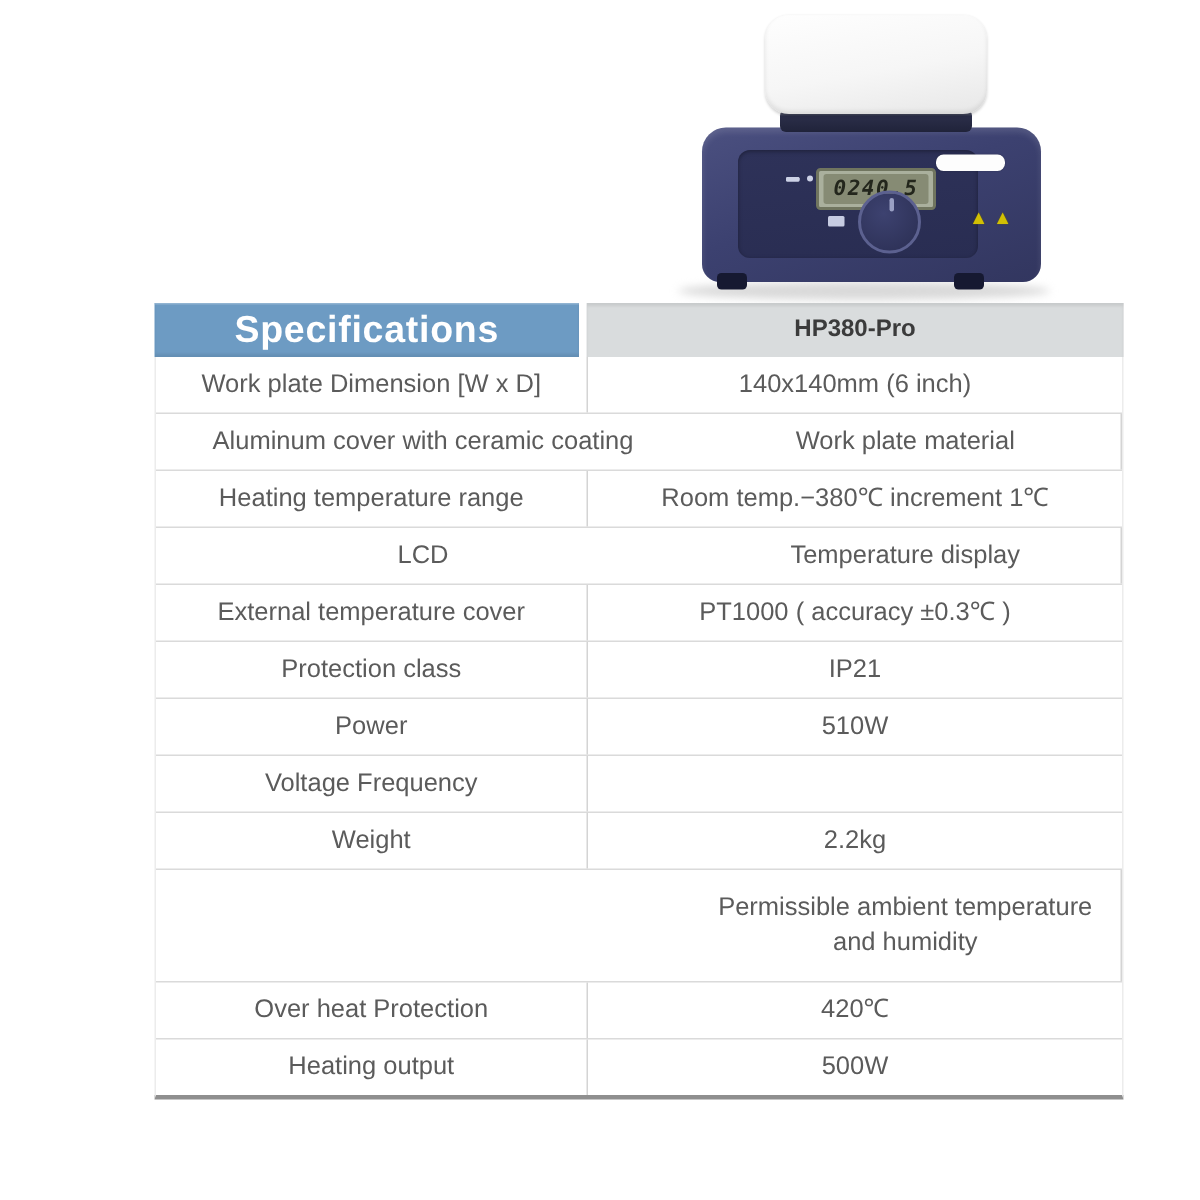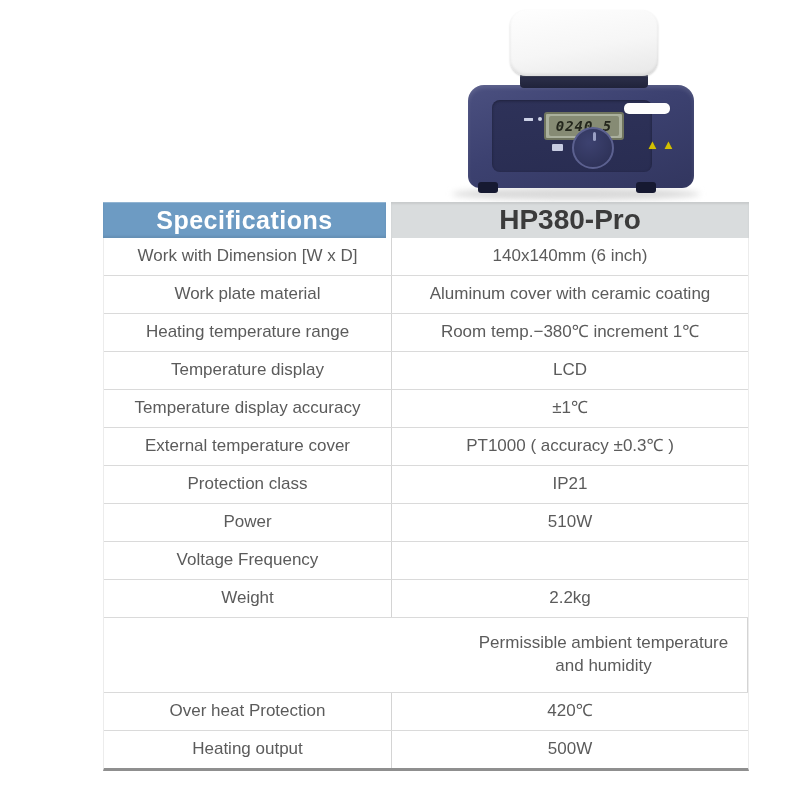--- a/index.html
+++ b/index.html
@@ -71,21 +71,21 @@
   
   .spec-table{position:absolute;left:103px;top:202px;width:646px;}
   .thead{display:flex;height:36px;}
   .th-left{
     width:283px;margin-right:5px;background:#6d9bc3;color:#ffffff;
     font-weight:bold;font-size:25px;letter-spacing:.5px;
     display:flex;align-items:center;justify-content:center;
     box-shadow:inset 0 1px 0 rgba(255,255,255,.25), inset 0 -2px 2px rgba(0,0,0,.08);
   }
   .th-right{
-    flex:1;background:#d9dcdd;color:#3b3b3b;font-weight:bold;font-size:28px;
+    flex:1;background:#d9dcdd;color:#3b3b3b;font-weight:bold;font-size:16px;
     display:flex;align-items:center;justify-content:center;
     box-shadow:inset 0 2px 2px rgba(0,0,0,.08);
   }
   .tbody{
     border-bottom:3px solid #8f8f8f;
     border-left:1px solid #ececec;border-right:1px solid #ececec;
   }
   .row{display:flex;min-height:37px;border-bottom:1px solid #dadada;}
   .row:last-child{border-bottom:none;}
   .row.tall{min-height:74px;justify-content:flex-end;}
@@ -125,38 +125,34 @@
     <span class="warn w2">▲</span>
   </div>
 
   <div class="spec-table">
     <div class="thead">
       <div class="th-left">Specifications</div>
       <div class="th-right">HP380-Pro</div>
     </div>
     <div class="tbody">
         <div class="row">
-          <div class="cell label">Work with Dimension [W x D]</div>
+          <div class="cell label">Work plate Dimension [W x D]</div>
           <div class="cell value">140x140mm (6 inch)</div>
         </div>
         <div class="row">
+          <div class="cell value">Aluminum cover with ceramic coating</div>
           <div class="cell label">Work plate material</div>
-          <div class="cell value">Aluminum cover with ceramic coating</div>
         </div>
         <div class="row">
           <div class="cell label">Heating temperature range</div>
           <div class="cell value">Room temp.−380℃ increment 1℃</div>
         </div>
         <div class="row">
+          <div class="cell value">LCD</div>
           <div class="cell label">Temperature display</div>
-          <div class="cell value">LCD</div>
-        </div>
-        <div class="row">
-          <div class="cell label">Temperature display accuracy</div>
-          <div class="cell value">±1℃</div>
         </div>
         <div class="row">
           <div class="cell label">External temperature cover</div>
           <div class="cell value">PT1000 ( accuracy ±0.3℃ )</div>
         </div>
         <div class="row">
           <div class="cell label">Protection class</div>
           <div class="cell value">IP21</div>
         </div>
         <div class="row">

